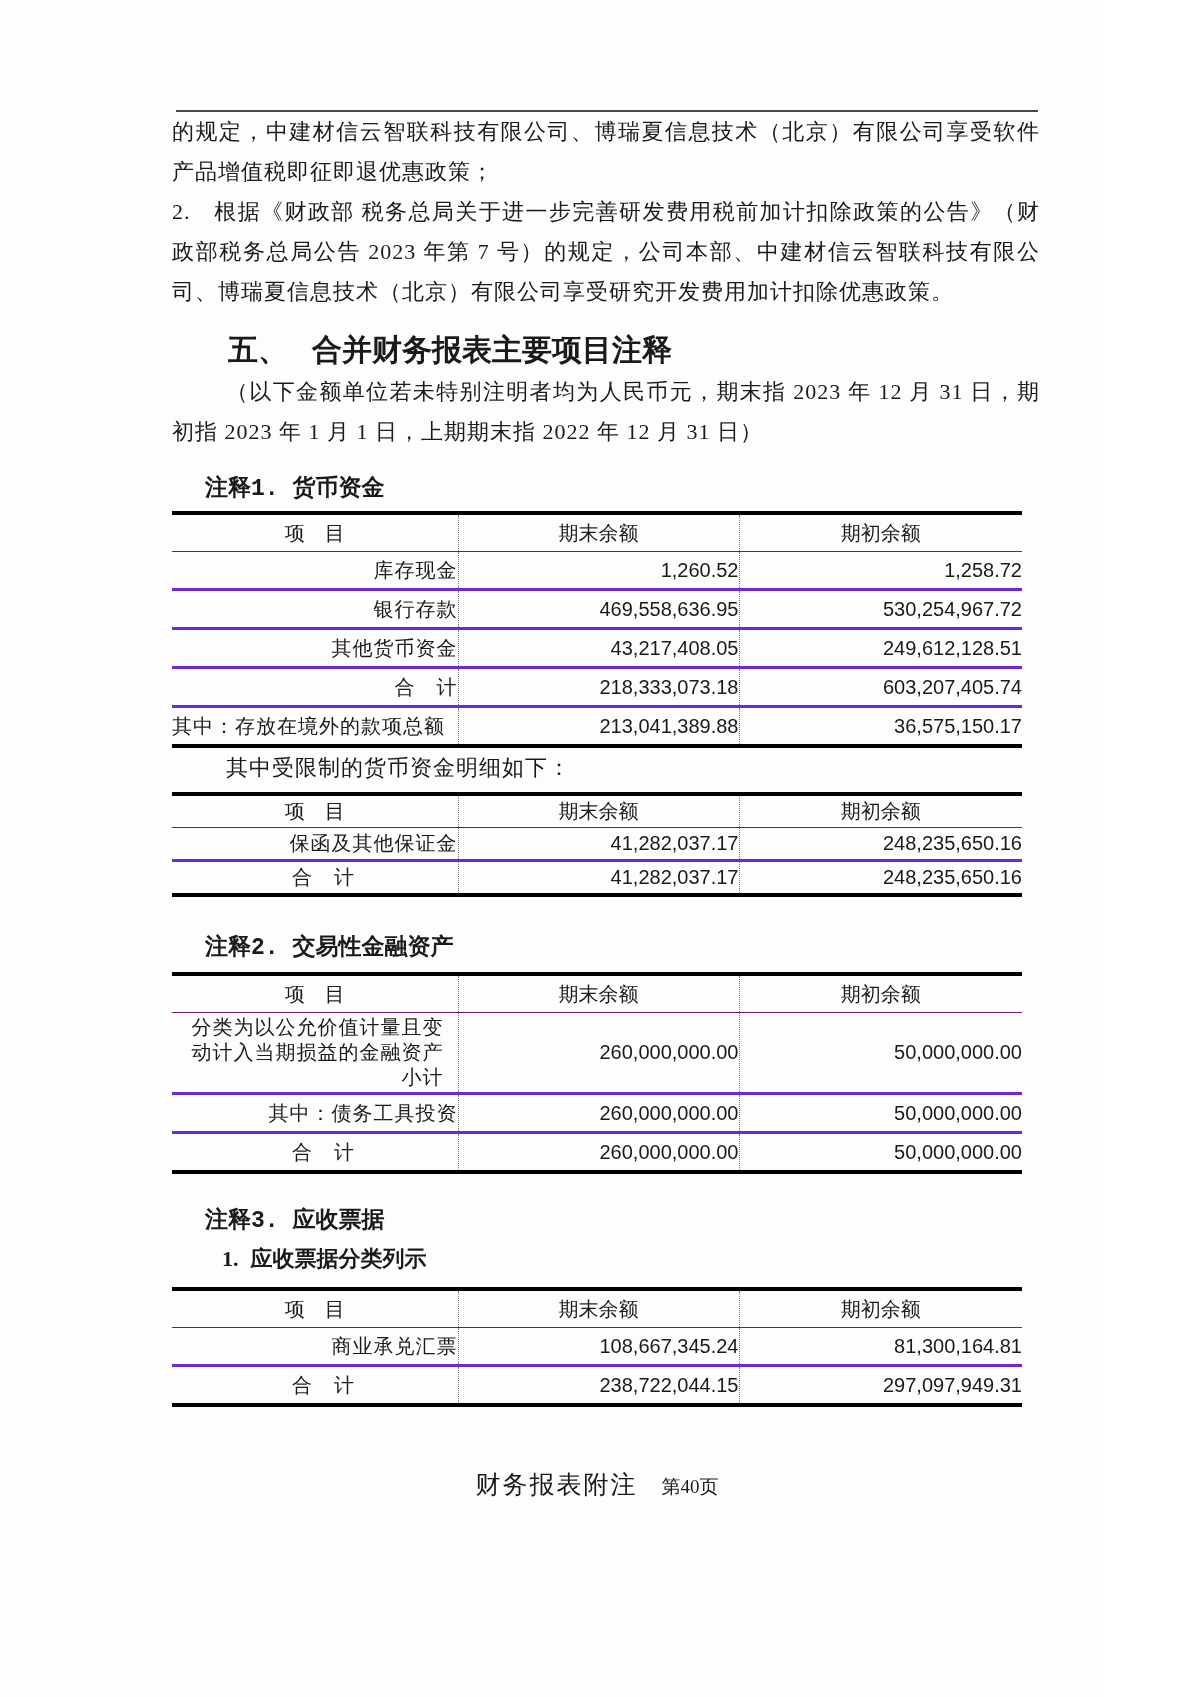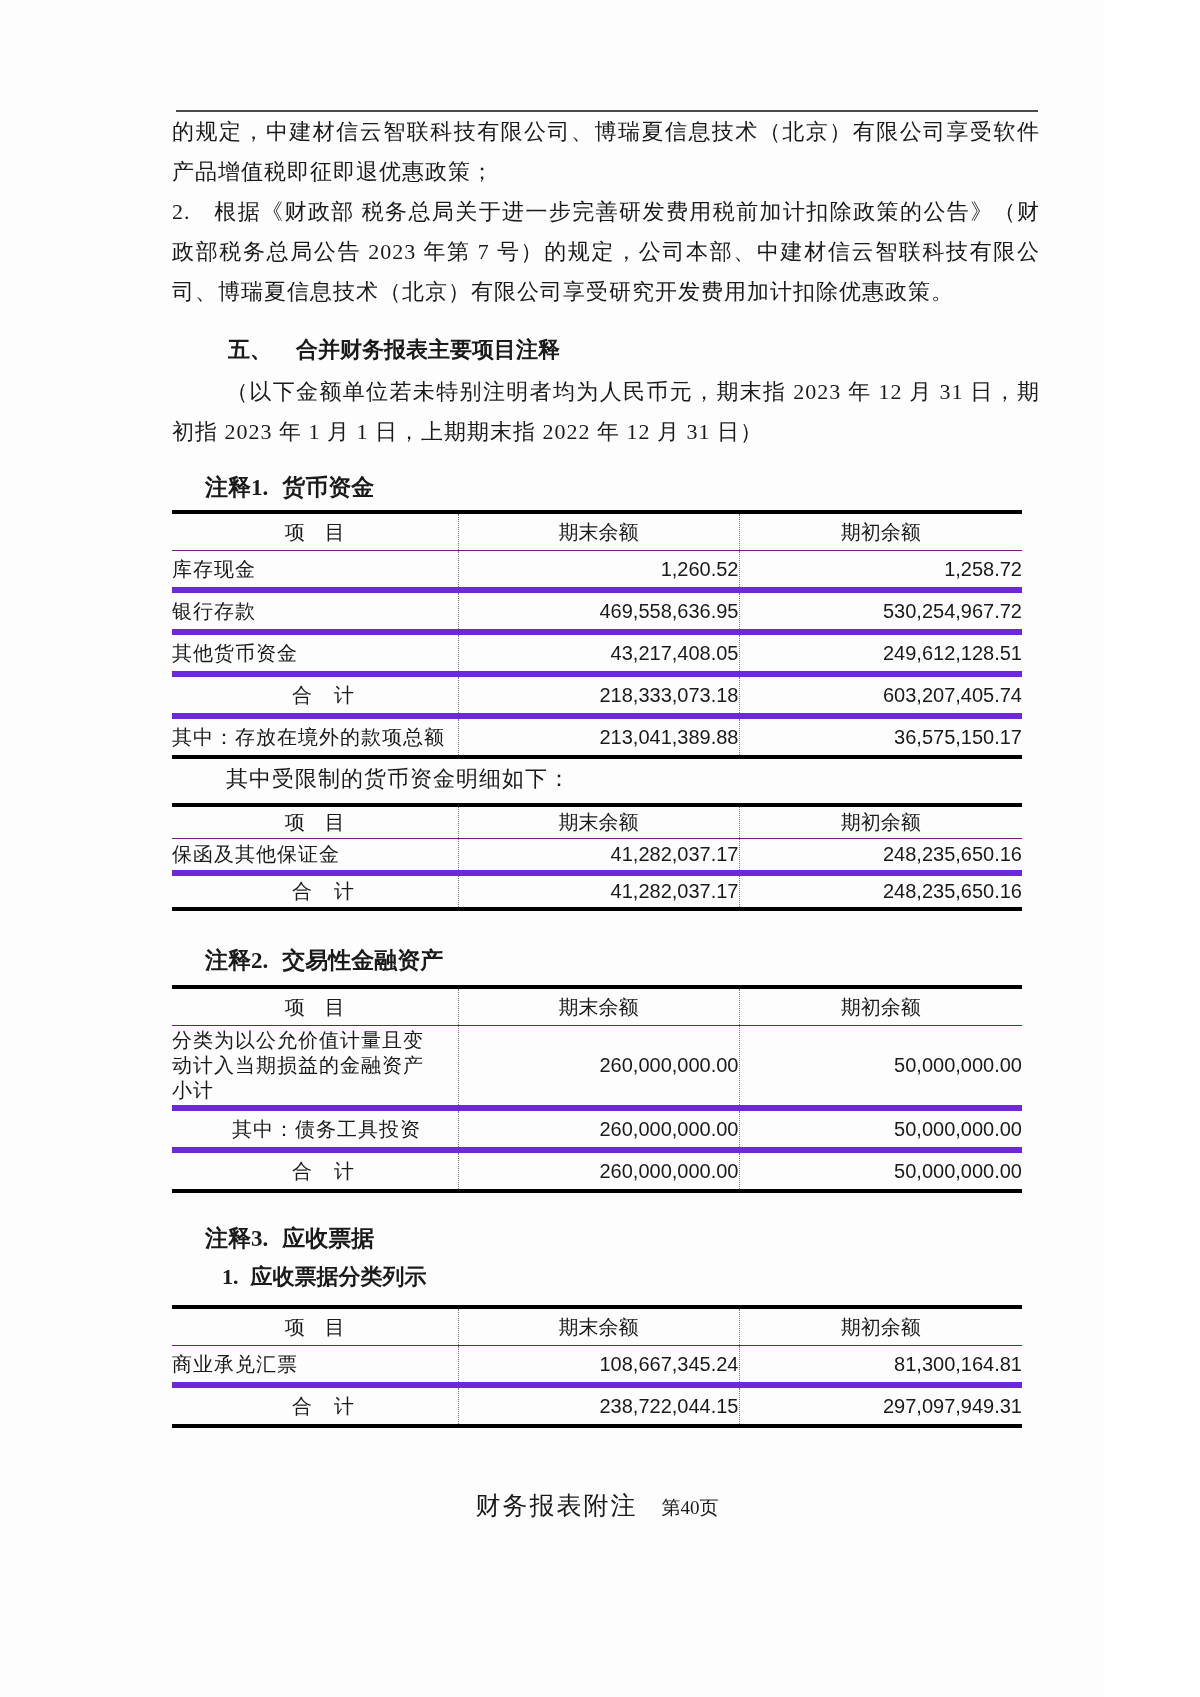--- a/index.html
+++ b/index.html
@@ -34,34 +34,34 @@
     text-align: justify;
     text-justify: inter-ideograph;
     letter-spacing: 1px;
   }
   .mt-p1 { margin-top: 70px; }
   .mt-p2 { margin-top: 14px; }
   .indent2 { text-indent: 54px; }
   .section-heading {
     margin: 16px 0 0 0;
     padding-left: 56px;
-    font-size: 22px;
+    font-size: 30px;
     font-weight: bold;
     line-height: 44px;
   }
   .section-heading .sec-no { margin-right: 24px; }
   .mt-scope { margin-top: 8px; }
   .note-heading {
     margin: 0;
     padding-left: 33px;
     font-size: 23px;
     font-weight: bold;
     line-height: 36px;
   }
-  .note-heading .note-label { margin-right: 14px; }
+  .note-heading .note-label { margin-right: 14px; font-family: Liberation Mono, monospace; }
   .mt-note1 { margin-top: 18px; }
   .mt-note2 { margin-top: 32px; }
   .mt-note3 { margin-top: 28px; }
   .sub-heading {
     margin: 2px 0 0 0;
     padding-left: 50px;
     font-size: 22px;
     font-weight: bold;
     line-height: 36px;
   }
@@ -86,21 +86,21 @@
     padding: 0;
     font-size: 20px;
     font-weight: normal;
     vertical-align: middle;
   }
   table.rows32 th, table.rows32 td { height: 31px; }
   table.fin-table th { text-align: center; }
   table.fin-table th:not(:last-child),
   table.fin-table td:not(:last-child) { border-right: 1px dotted #777; }
   table.fin-table thead th { border-bottom: 1px solid #701a75; }
-  table.fin-table tbody tr:not(:last-child) td { border-bottom: 6px solid #6d28d9; }
+  table.fin-table tbody tr:not(:last-child) td { border-bottom: 3px solid #6d28d9; text-align: right; }
   td.item { text-align: left; padding-left: 18px; letter-spacing: 1px; }
   td.item.ind-1 { padding-left: 60px; }
   td.item.ind-2 { padding-left: 75px; }
   td.item.ind-total { padding-left: 120px; }
   td.item.wrap2 { line-height: 25px; padding-top: 2px; padding-bottom: 2px; padding-right: 14px; }
   tr.tall td { height: 52px; }
   td.num {
     text-align: right;
     padding-right: 14px;
     font-family: "Liberation Sans", "DejaVu Sans", sans-serif;

